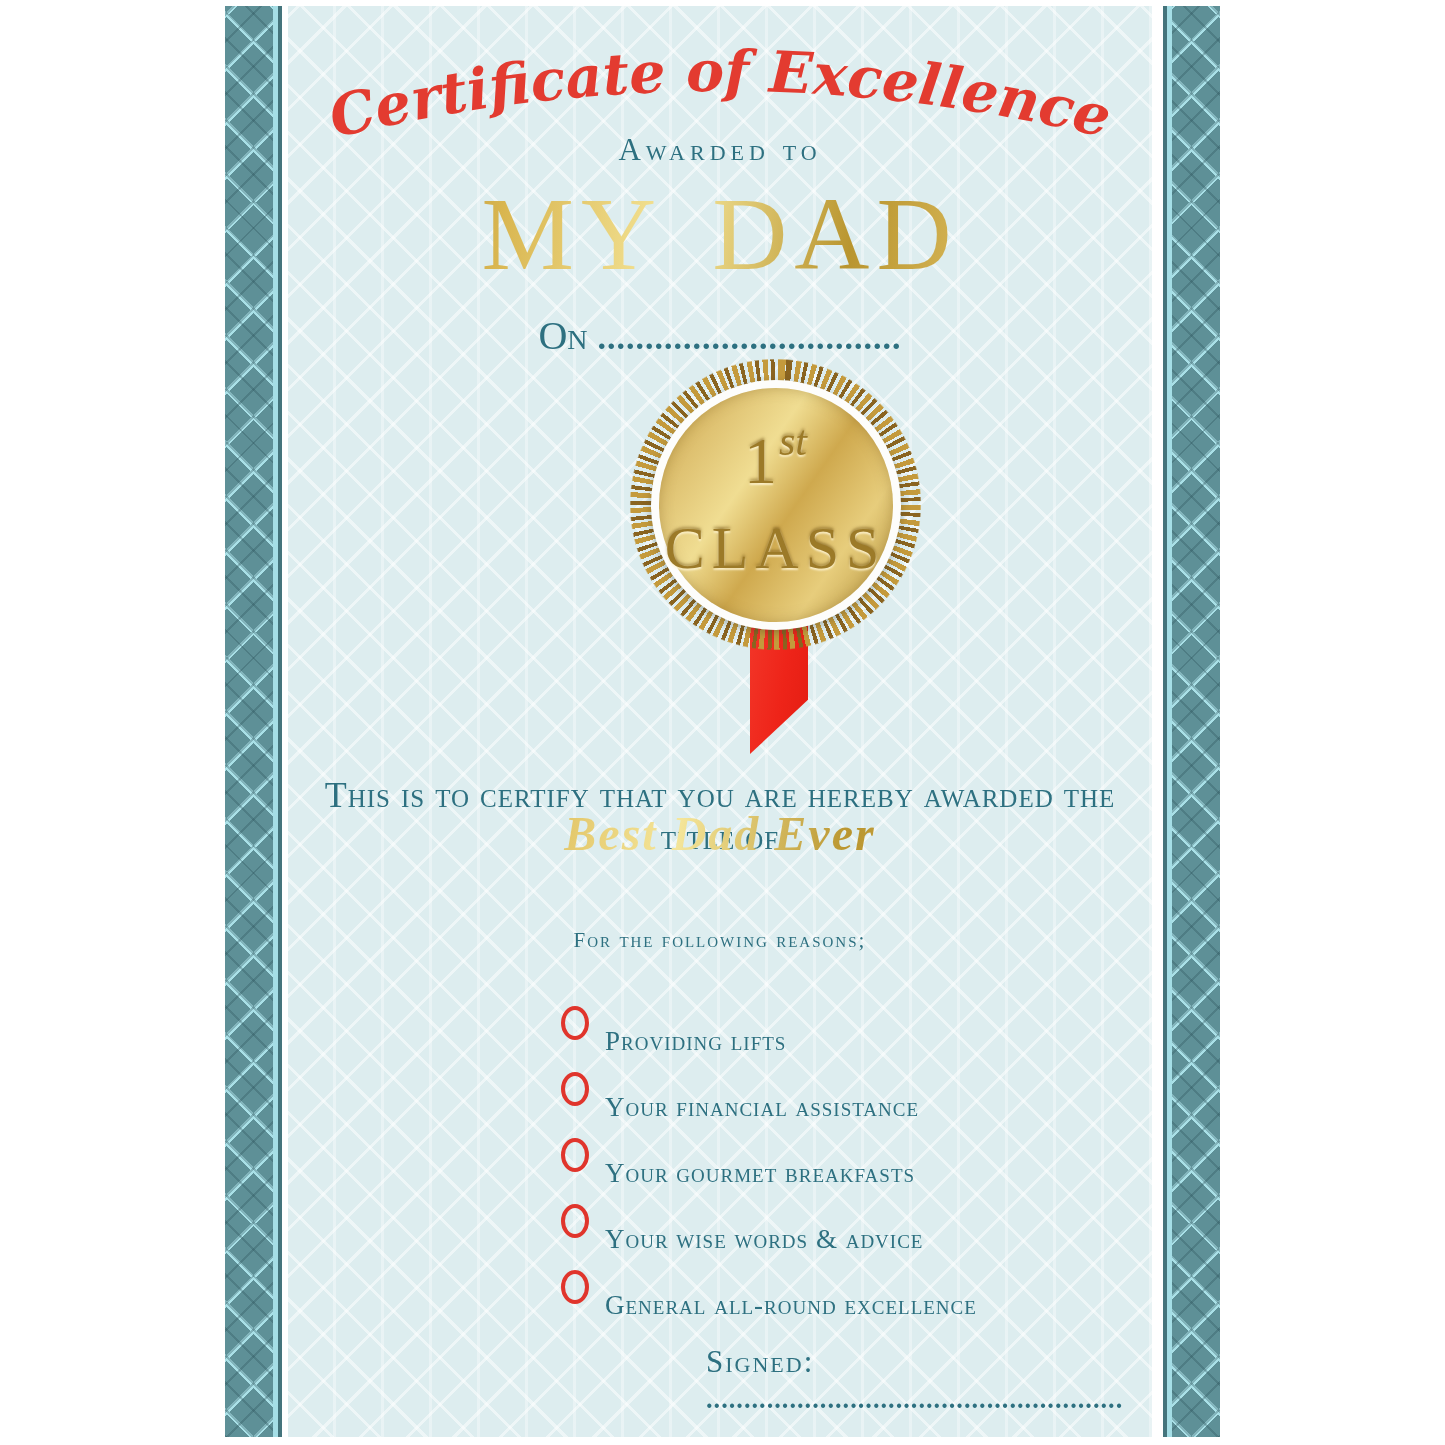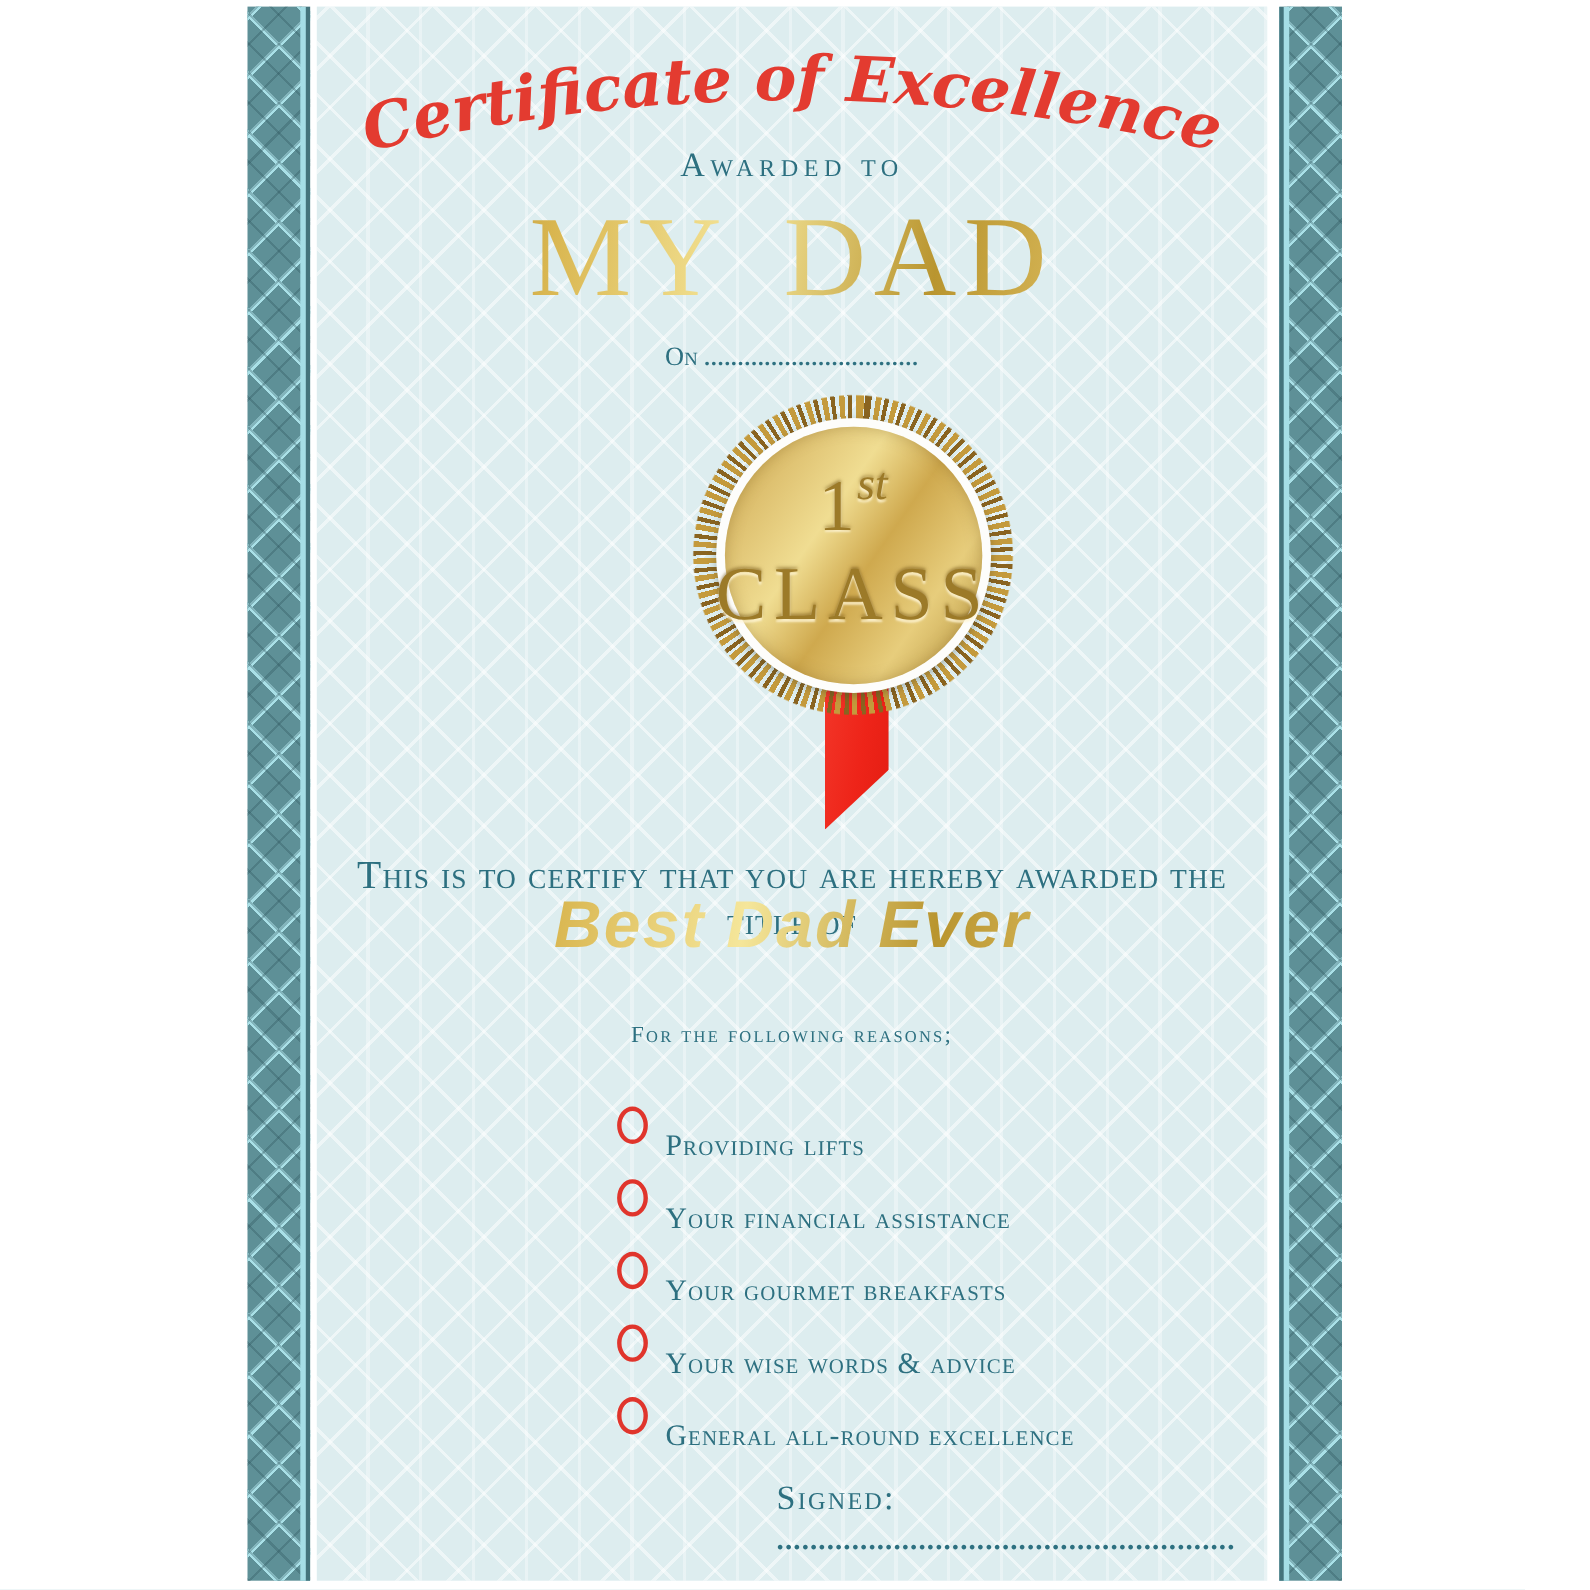--- a/index.html
+++ b/index.html
@@ -45,21 +45,21 @@
   }
   .awarded-to{top:126px;font-size:31px;letter-spacing:5px;}
   .gold-text{
     background:linear-gradient(100deg,#8d6a1f 0%,#d9b650 25%,#f5e69a 45%,#b9952f 65%,#e3c468 85%,#9a7526 100%);
     -webkit-background-clip:text;background-clip:text;color:transparent;
   }
   .recipient{
     top:176px;font-size:104px;line-height:1;letter-spacing:7px;word-spacing:20px;
     font-family:"Liberation Serif","DejaVu Serif",serif;
   }
-  .on-line{top:306px;font-size:24px;}
+  .on-line{top:306px;font-size:40px;}
   .dots{letter-spacing:1px;font-weight:bold;font-size:0.85em;}
   
   .seal{position:absolute;left:340px;top:351px;width:295px;height:295px;z-index:2;}
   .rosette{
     position:absolute;inset:0;border-radius:50%;
     background:
       repeating-conic-gradient(from 2deg,#c49a3c 0deg 2.1deg, transparent 2.1deg 6.3deg),
       repeating-conic-gradient(from 5.2deg,#8a6420 0deg 1.6deg, transparent 1.6deg 6.3deg);
     -webkit-mask:radial-gradient(closest-side,transparent 0 77%,#000 78% 98%,transparent 99%);
     mask:radial-gradient(closest-side,transparent 0 77%,#000 78% 98%,transparent 99%);
@@ -76,31 +76,31 @@
     box-shadow:inset 0 0 14px rgba(120,90,25,.35);
     display:flex;flex-direction:column;align-items:center;justify-content:flex-start;
     padding-top:32px;box-sizing:border-box;
   }
   .emboss{
     color:#9c7a28;
     text-shadow:0 2px 2px rgba(255,246,214,.85), 0 -2px 3px rgba(105,75,15,.55);
   }
   .seal-rank{font-size:66px;line-height:1;letter-spacing:2px;}
   .seal-rank sup{font-size:42px;vertical-align:28px;letter-spacing:0;font-style:italic;}
-  .seal-class{font-size:69px;line-height:1;letter-spacing:7px;margin-top:12px;}
+  .seal-class{font-size:60px;line-height:1;letter-spacing:7px;margin-top:24px;}
   .ribbon{
     position:absolute;left:462px;top:554px;width:58px;height:194px;z-index:1;
     background:linear-gradient(100deg,#f43a2c 0%,#ee2419 60%,#e31d12 100%);
     clip-path:polygon(0 0,100% 0,100% 72%,0 100%);
     filter:drop-shadow(3px 2px 2px rgba(40,40,40,.35));
   }
   .certify-line{top:768px;font-size:36px;letter-spacing:1px;}
   .award-title{
-    top:800px;font-size:60px;font-style:italic;font-weight:bold;
-    font-family:Liberation Sans, sans-serif;letter-spacing:2px;
+    top:800px;font-size:48px;font-style:italic;font-weight:bold;
+    font-family:Liberation Serif, serif;letter-spacing:2px;
   }
   .reasons-heading{top:922px;font-size:21px;letter-spacing:2px;}
   .reasons-list{position:absolute;left:273px;top:984px;width:600px;}
   .reason-item{height:66px;display:flex;align-items:center;gap:16px;}
   .reason-bullet{
     width:20px;height:26px;border:4px solid #e0352c;border-radius:50%;
     flex:0 0 auto;background:transparent;
   }
   .reason-text{font-size:27px;letter-spacing:1px;margin-top:36px;}
   .signed-line{left:418px;top:1338px;font-size:31px;letter-spacing:2px;}

